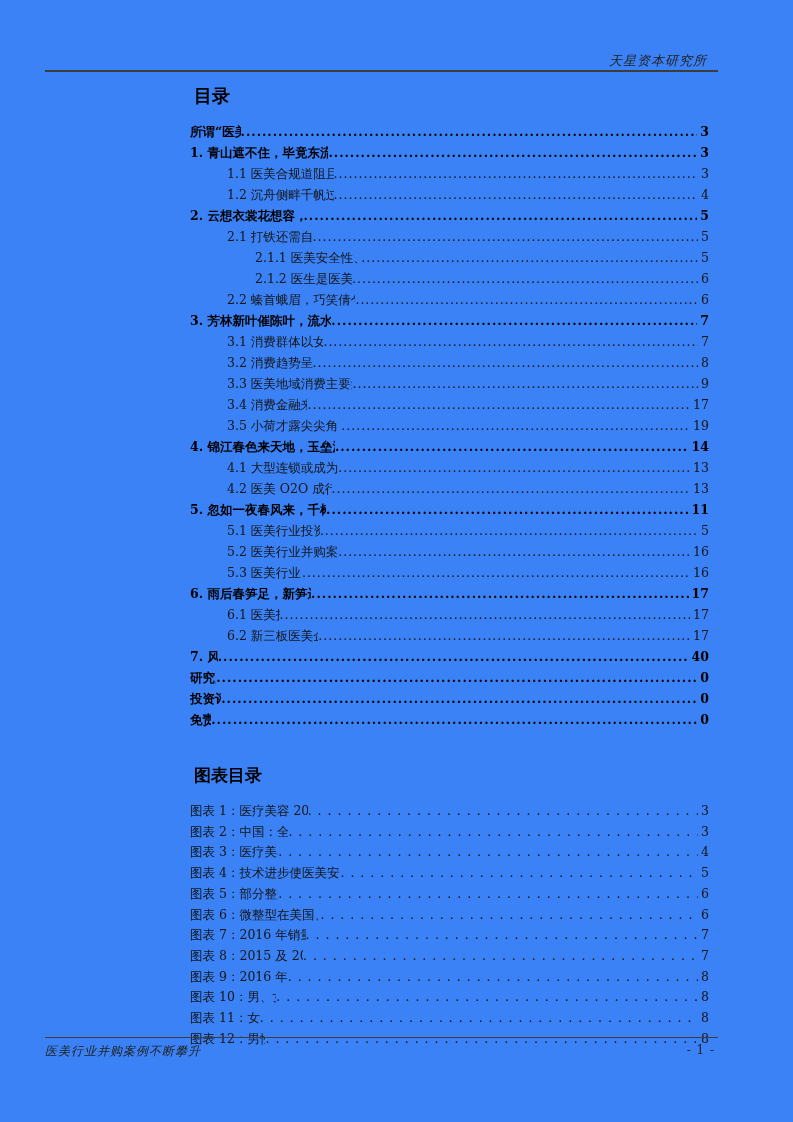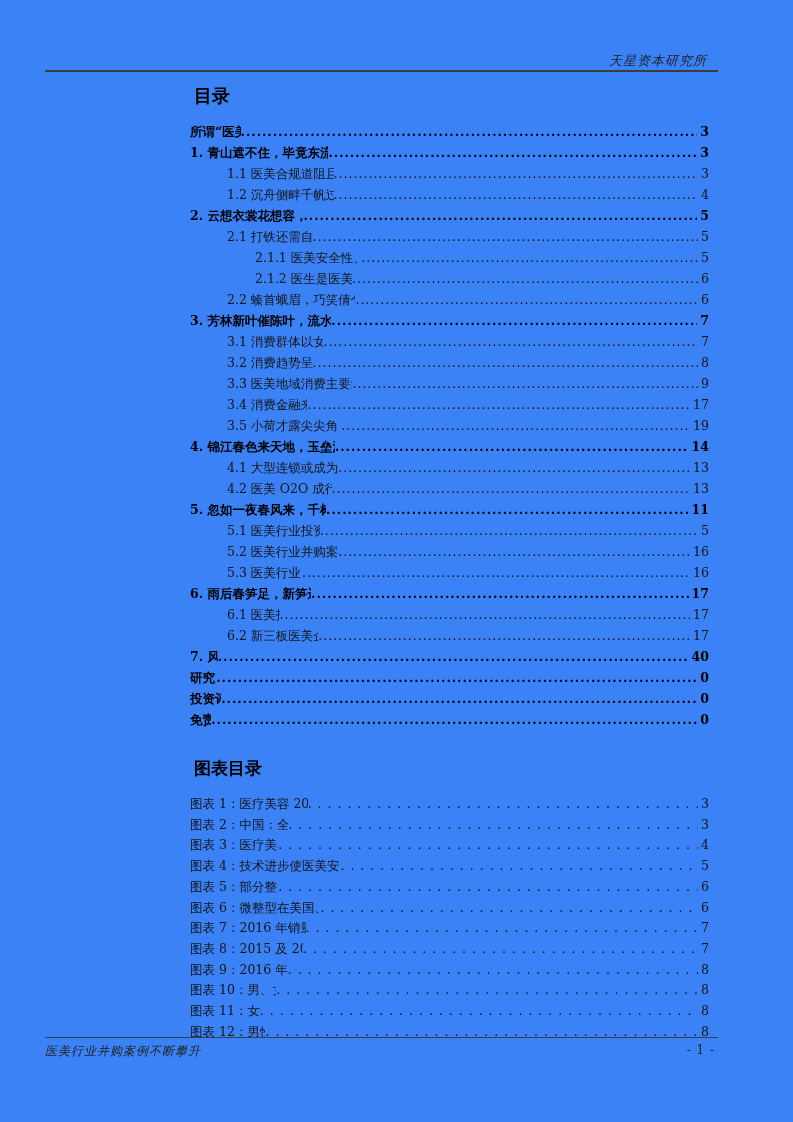--- a/index.html
+++ b/index.html
@@ -29,21 +29,21 @@
     font-size:12px;color:#222;letter-spacing:1px;
   }
   
   .content{
     position:absolute;top:84px;left:190px;width:519px;
   }
   .toc-title{
     font-size:18px;font-weight:bold;margin:0 0 13px 4px;color:#000;
   }
   .fig-title{
-    font-size:17px;font-weight:bold;margin:27px 0 14px 4px;color:#000;
+    font-size:17px;font-weight:bold;margin:34px 0 14px 4px;color:#000;
   }
   
   .toc-row{
     display:flex;align-items:baseline;
     line-height:21px;font-size:12.5px;white-space:nowrap;color:#141414;
   }
   .toc-row.lvl0{font-weight:bold;color:#000;}
   .toc-row.lvl1{padding-left:37px;}
   .toc-row.lvl2{padding-left:65px;}
   .fig-row{line-height:20.7px;font-size:12.5px;}

